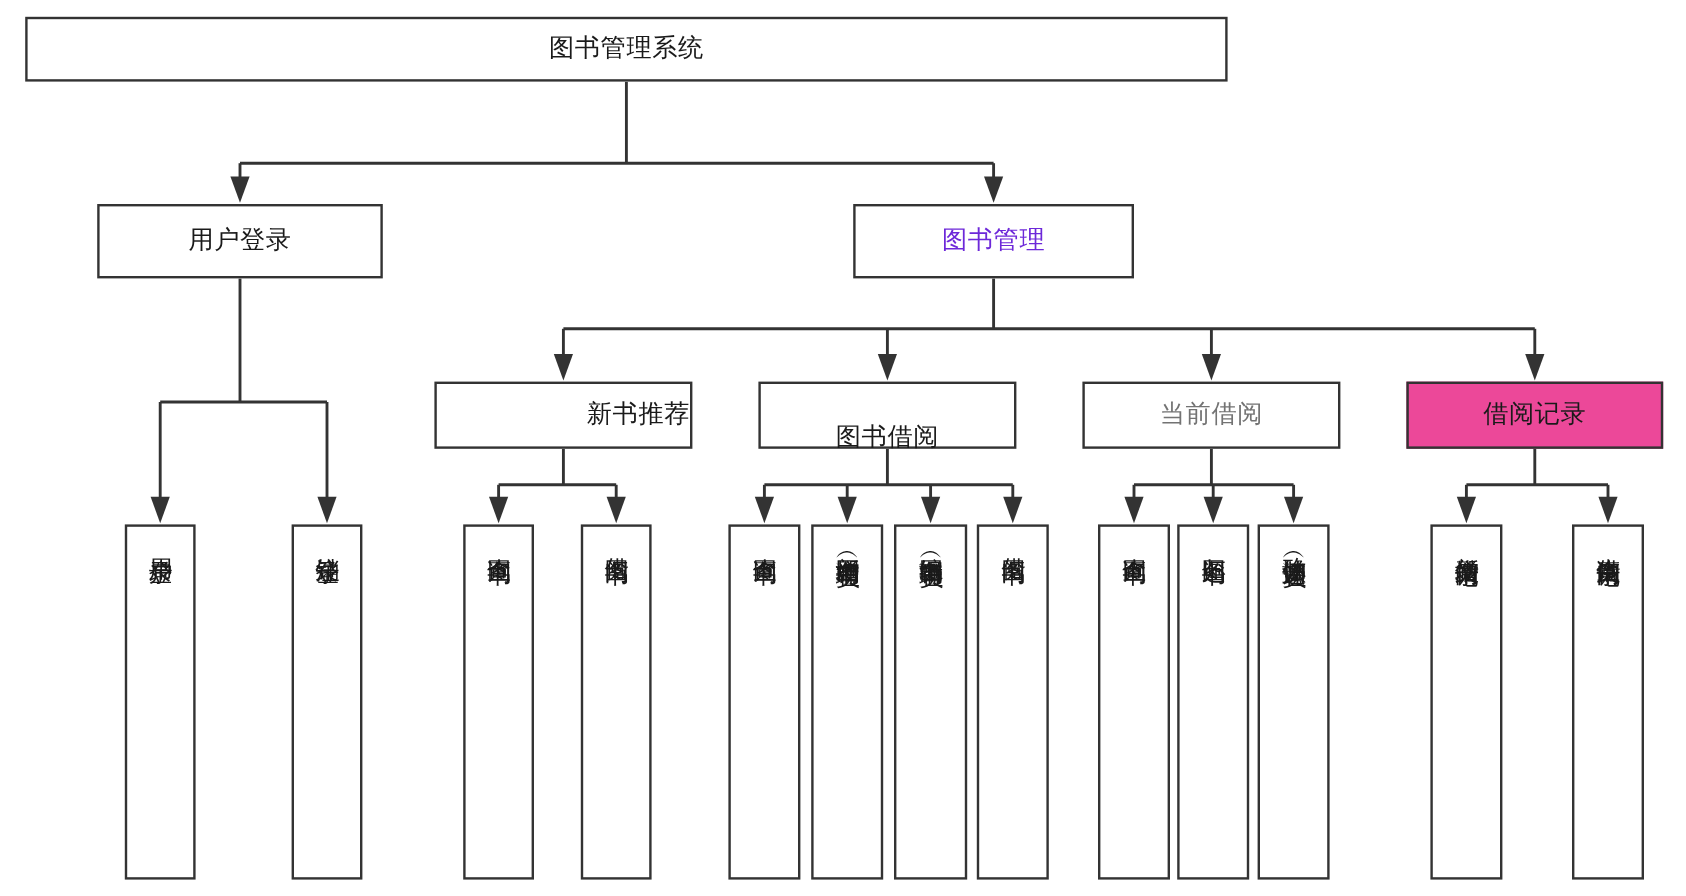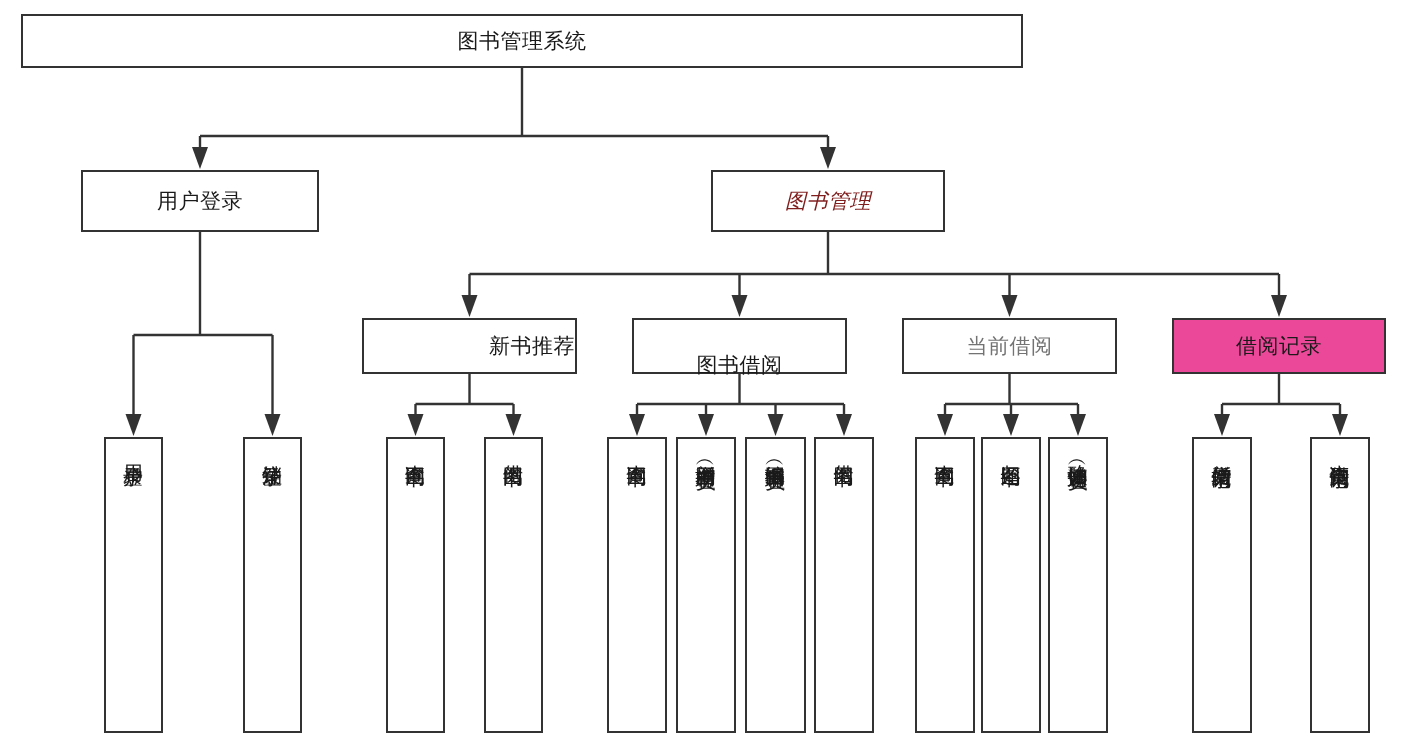--- a/index.html
+++ b/index.html
@@ -128,21 +128,21 @@
       <path d="M 1332 414 L 1348 414 L 1340 436 Z" fill="#333333"></path>
     </svg>
   <div id="nodes">
       <div class="node-box" style="left: 21px; top: 14px; width: 1002px; height: 54px; border-color: rgb(51, 51, 51); background: rgb(255, 255, 255);">
         <span class="node-label" style="color: rgb(26, 26, 26);">图书管理系统</span>
       </div>
       <div class="node-box" style="left: 81px; top: 170px; width: 238px; height: 62px; border-color: rgb(51, 51, 51); background: rgb(255, 255, 255);">
         <span class="node-label" style="color: rgb(26, 26, 26);">用户登录</span>
       </div>
       <div class="node-box" style="left: 711px; top: 170px; width: 234px; height: 62px; border-color: rgb(51, 51, 51); background: rgb(255, 255, 255);">
-        <span class="node-label" style="color: #7f1d1d; font-style: italic;">图书管理</span>
+        <span class="node-label" style="color: #6d28d9;">图书管理</span>
       </div>
       <div class="node-box" style="left: 362px; top: 318px; width: 215px; height: 56px; border-color: rgb(51, 51, 51); background: rgb(255, 255, 255); justify-content: flex-end;">
         <span class="node-label" style="color: rgb(26, 26, 26);">新书推荐</span>
       </div>
       <div class="node-box" style="left: 632px; top: 318px; width: 215px; height: 56px; border-color: rgb(51, 51, 51); background: rgb(255, 255, 255);">
         <span class="node-label" style="color: rgb(26, 26, 26); margin-top: 39px;">图书借阅</span>
       </div>
       <div class="node-box" style="left: 902px; top: 318px; width: 215px; height: 56px; border-color: rgb(51, 51, 51); background: rgb(255, 255, 255);">
         <span class="node-label" style="color: #737373;">当前借阅</span>
       </div>

